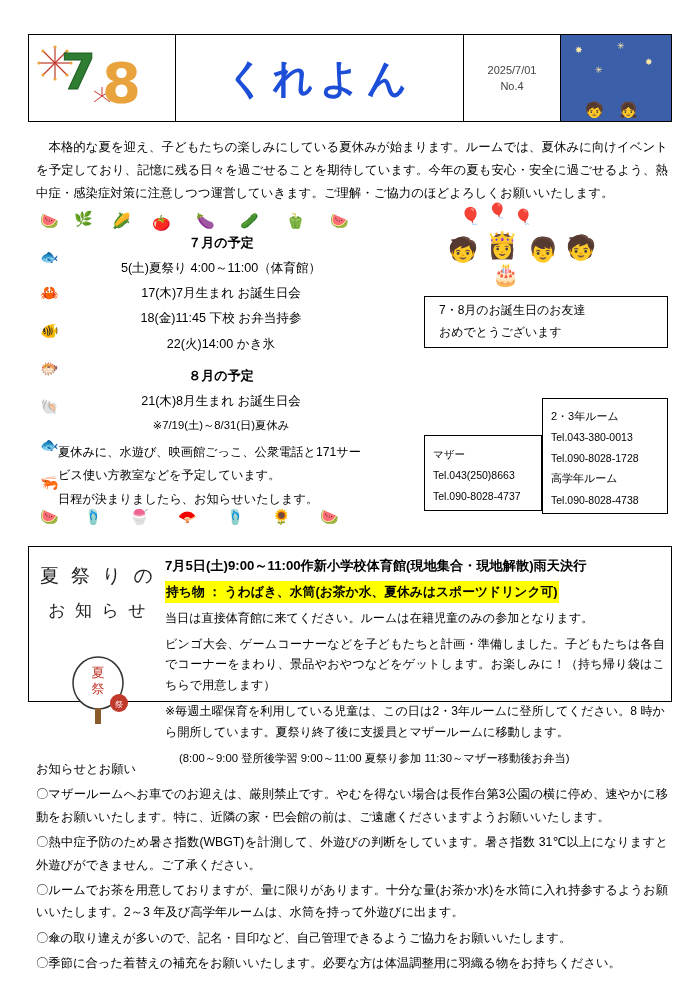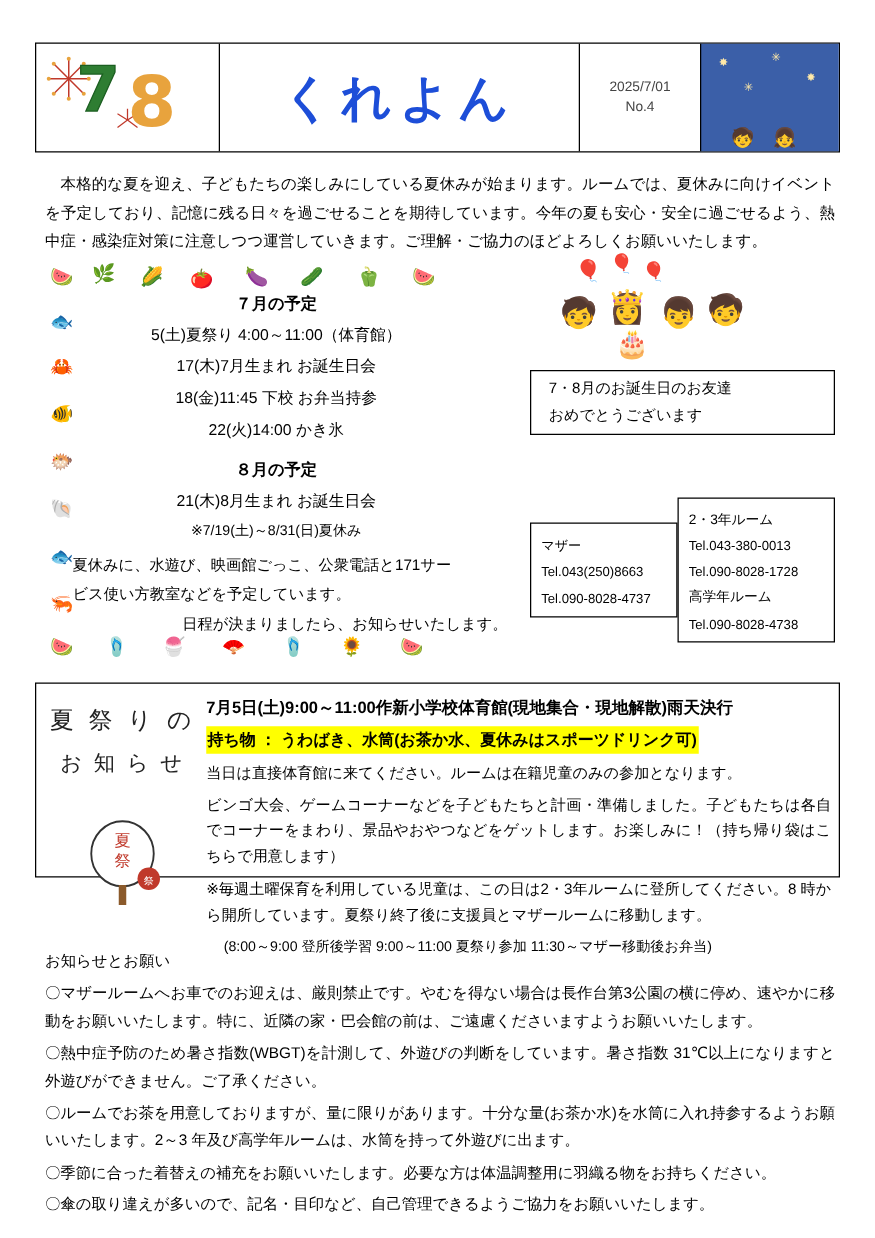--- a/index.html
+++ b/index.html
@@ -83,21 +83,21 @@
     position:absolute;left:424px;top:296px;width:244px;height:52px;
     border:1px solid #000;box-sizing:border-box;
     display:flex;flex-direction:column;justify-content:center;
     padding-left:14px;font-size:12px;line-height:1.8;
   }
   .bd-art{position:absolute;left:440px;top:206px;width:230px;height:84px;}
   .bd-art span{position:absolute;}
 
   
   .ct-left{
-    position:absolute;left:424px;top:418px;width:118px;height:76px;
+    position:absolute;left:424px;top:435px;width:118px;height:76px;
     border:1px solid #000;box-sizing:border-box;padding:8px 0 0 8px;
     font-size:10.5px;line-height:2.0;
   }
   .ct-right{
     position:absolute;left:542px;top:398px;width:126px;height:116px;
     border:1px solid #000;box-sizing:border-box;padding:7px 0 0 8px;
     font-size:10.5px;line-height:1.95;
   }
   .ct-right .hd{font-size:11px;}
 
@@ -218,21 +218,21 @@
     <div class="row">5(土)夏祭り  4:00～11:00（体育館）</div>
     <div class="row">17(木)7月生まれ  お誕生日会</div>
     <div class="row">18(金)11:45 下校  お弁当持参</div>
     <div class="row">22(火)14:00  かき氷</div>
     <div class="ttl" style="margin-top:6px;">８月の予定</div>
     <div class="row">21(木)8月生まれ  お誕生日会</div>
     <div class="row small">※7/19(土)～8/31(日)夏休み</div>
     <div class="note">
       <div>夏休みに、水遊び、映画館ごっこ、公衆電話と171サー</div>
       <div>ビス使い方教室などを予定しています。</div>
-      <div style="text-align:right;">日程が決まりましたら、お知らせいたします。</div>
+      <div style="text-align:left;">日程が決まりましたら、お知らせいたします。</div>
     </div>
   </div>
 
   <div class="bd-art">
     <span style="left:20px;top:0px;font-size:17px;">🎈</span>
     <span style="left:48px;top:-4px;font-size:15px;">🎈</span>
     <span style="left:74px;top:2px;font-size:15px;">🎈</span>
     <span style="left:8px;top:30px;font-size:24px;">🧒</span>
     <span style="left:46px;top:24px;font-size:26px;">👸</span>
     <span style="left:88px;top:30px;font-size:24px;">👦</span>
@@ -278,17 +278,17 @@
       <p>※毎週土曜保育を利用している児童は、この日は2・3年ルームに登所してください。8 時から開所しています。夏祭り終了後に支援員とマザールームに移動します。</p>
       <p class="last">(8:00～9:00 登所後学習  9:00～11:00 夏祭り参加  11:30～マザー移動後お弁当)</p>
     </div>
   </div>
 
   <div class="notices">
     <div class="nt-ttl">お知らせとお願い</div>
     <div class="item">〇マザールームへお車でのお迎えは、厳則禁止です。やむを得ない場合は長作台第3公園の横に停め、速やかに移動をお願いいたします。特に、近隣の家・巴会館の前は、ご遠慮くださいますようお願いいたします。</div>
     <div class="item">〇熱中症予防のため暑さ指数(WBGT)を計測して、外遊びの判断をしています。暑さ指数  31℃以上になりますと外遊びができません。ご了承ください。</div>
     <div class="item">〇ルームでお茶を用意しておりますが、量に限りがあります。十分な量(お茶か水)を水筒に入れ持参するようお願いいたします。2～3 年及び高学年ルームは、水筒を持って外遊びに出ます。</div>
+    <div class="item">〇傘の取り違えが多いので、記名・目印など、自己管理できるようご協力をお願いいたします。</div>
     <div class="item">〇季節に合った着替えの補充をお願いいたします。必要な方は体温調整用に羽織る物をお持ちください。</div>
-    <div class="item">〇傘の取り違えが多いので、記名・目印など、自己管理できるようご協力をお願いいたします。</div>
   </div>
 
 </div>
 
 </body></html>

